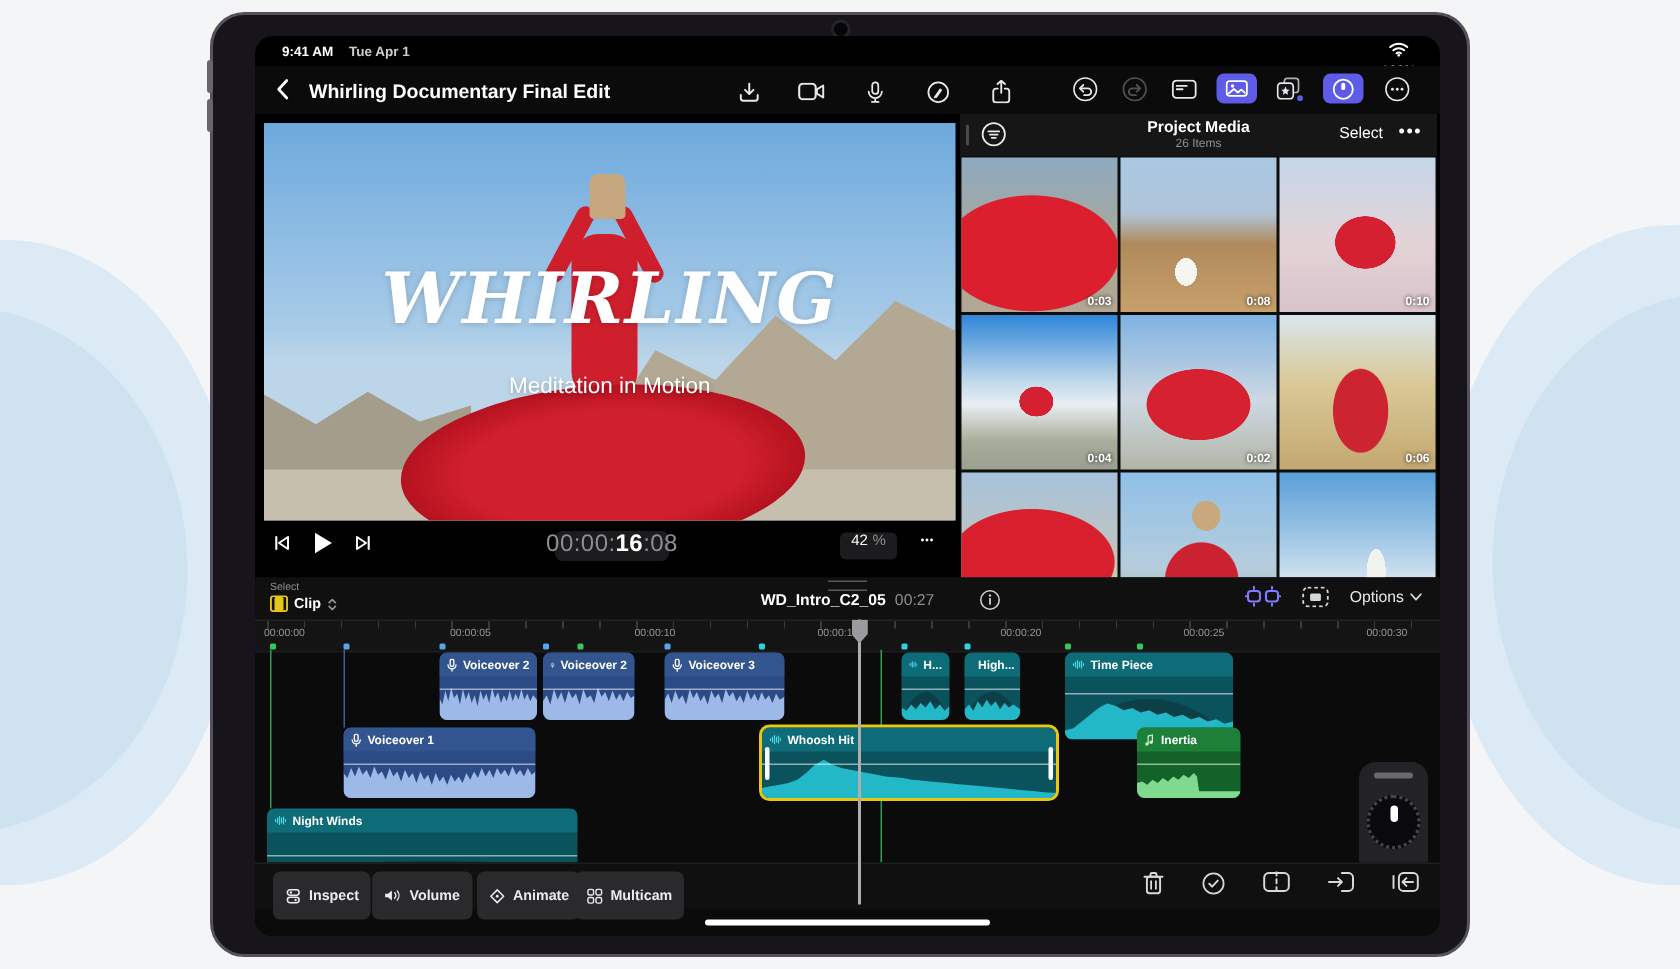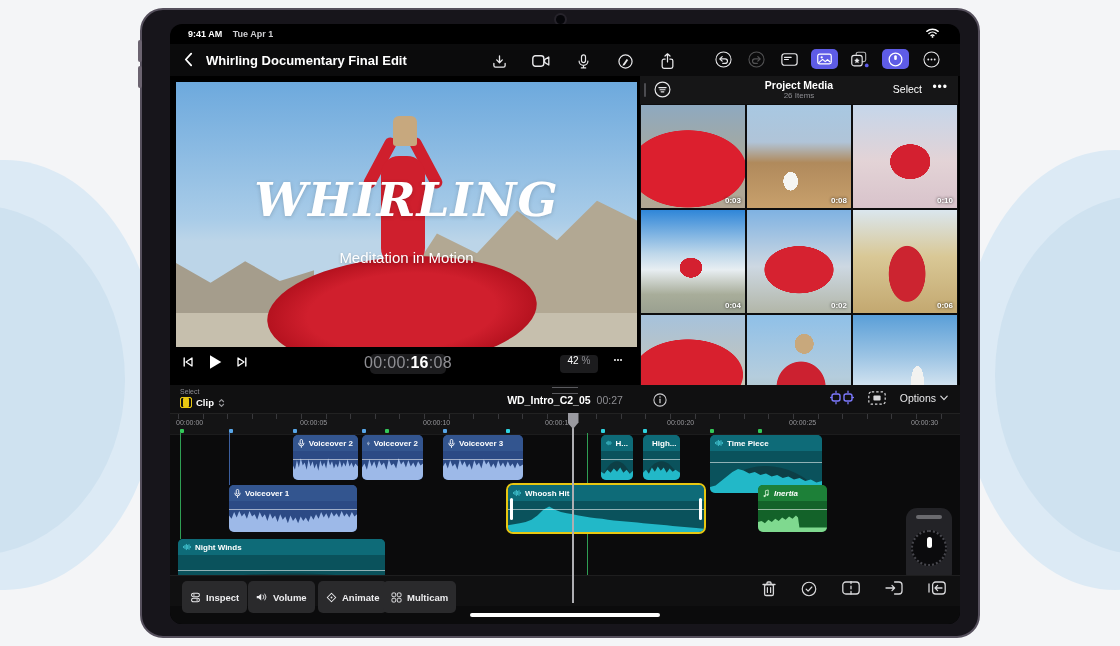--- a/index.html
+++ b/index.html
@@ -98,21 +98,21 @@
   .vline{position:absolute;width:1px;top:0;}
   .clip{position:absolute;border-radius:5px;overflow:hidden;box-sizing:border-box;display:flex;flex-direction:column;}
   .clip-head{display:flex;align-items:center;gap:4px;padding:2px 5px;height:12px;flex:0 0 auto;color:#fff;font-size:8px;font-weight:bold;white-space:nowrap;overflow:hidden;}
   .clip-wave{flex:1;position:relative;}
   .clip-wave svg{position:absolute;left:0;top:0;width:100%;height:100%;}
   .vol-line{position:absolute;left:0;top:26%;width:100%;height:1px;background:rgba(255,255,255,.55);z-index:2;}
   .c-blue{background:#2c4a85;}
   .c-blue .clip-head{background:#33558f;}
   .c-teal{background:#0a525c;}
   .c-teal .clip-head{background:#0e6b78;}
-  .c-green{background:#136229;font-style:italic;}
+  .c-green{background:#136229;}
   .c-green .clip-head{background:#1d8038;}
   .c-sel{border:2.5px solid #e8c711;border-radius:7px;}
   .trim{position:absolute;top:50%;width:3px;height:22px;margin-top:-11px;background:#fff;border-radius:2px;z-index:3;}
   .playhead-line{position:absolute;width:2px;background:#aeaeb2;top:28px;height:190px;z-index:6;}
   .playhead-flag{position:absolute;top:28px;width:11px;height:16px;margin-left:-4.5px;background:#9a9aa0;clip-path:polygon(0 0,100% 0,100% 60%,50% 100%,0 60%);z-index:7;}
   .jog{position:absolute;right:8px;top:75px;width:46px;height:76px;background:#232327;border-radius:11px;z-index:5;}
   .jog-grab{position:absolute;left:50%;top:7px;width:26px;height:4px;margin-left:-13px;background:#6a6a6e;border-radius:2px;}
   .jog-dial{position:absolute;left:50%;top:22px;width:36px;height:36px;margin-left:-18px;border-radius:50%;background:#0b0b0d;border:2px dotted #46464c;box-sizing:border-box;}
   .jog-pin{position:absolute;left:50%;top:5px;width:5px;height:11px;margin-left:-2.5px;background:#fff;border-radius:3px;}
   .tl-tools{position:absolute;left:0;top:190px;width:100%;height:30px;background:#101011;border-top:1px solid #1e1e1f;}

